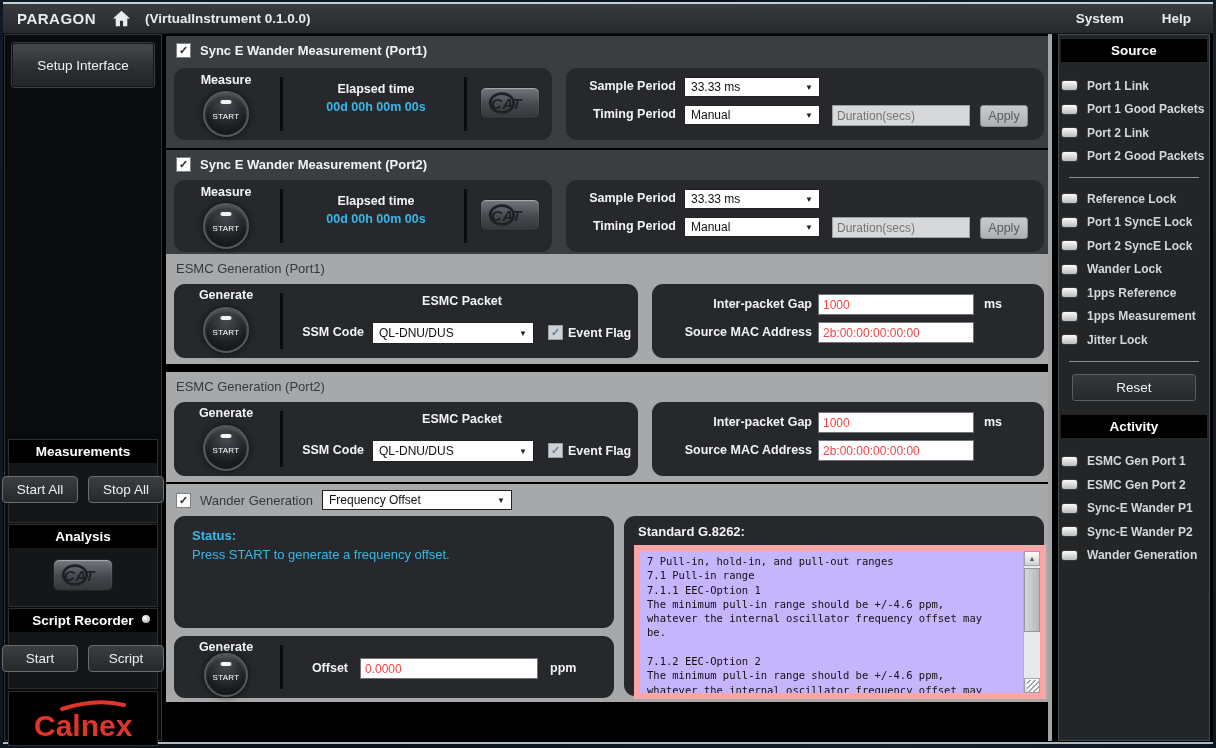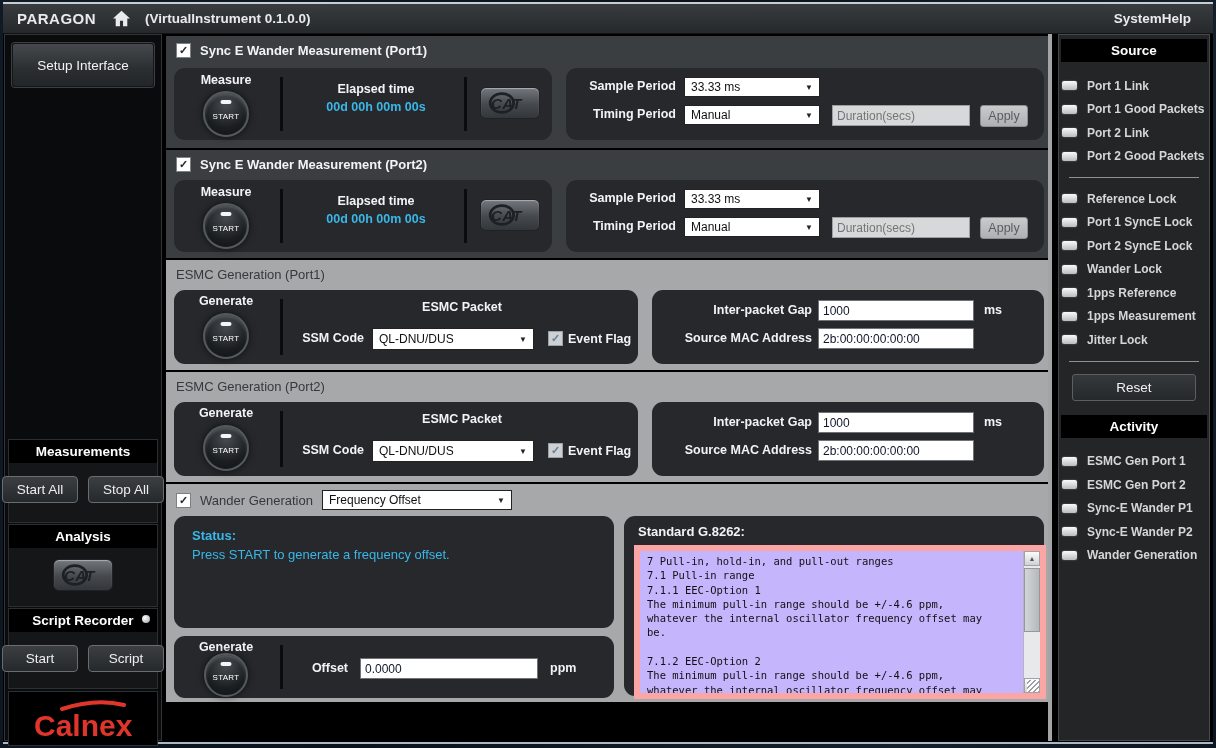--- a/index.html
+++ b/index.html
@@ -10,21 +10,21 @@
   }
   .app{position:absolute;left:3px;top:2px;width:1210px;height:742px;border-top:2px solid #c7ced3;border-bottom:2px solid #a9bac6;box-sizing:border-box;background:#000;}
 
   
   .titlebar{position:absolute;left:0;top:0;width:100%;height:29px;
     background:linear-gradient(#383c3f,#26292c);border-bottom:1px solid #101213;
     display:flex;align-items:center;color:#e9eaeb;}
   .brand{font-weight:bold;font-size:15px;letter-spacing:.5px;margin-left:14px;}
   .home{margin-left:16px;display:flex;align-items:center;cursor:pointer;}
   .appver{font-weight:bold;font-size:13.5px;margin-left:14px;}
-  .tb-right{margin-left:auto;display:flex;padding-right:22px;font-weight:bold;font-size:13.5px;}
+  .tb-right{margin-left:auto;display:flex;gap:38px;padding-right:22px;font-weight:bold;font-size:13.5px;}
   .tb-link{cursor:pointer;}
 
   
   .lsb{position:absolute;left:1px;top:30px;width:158px;bottom:1px;background:#0a0b0c;border:1px solid #313436;box-sizing:border-box;}
   .nav-btn{position:absolute;left:7px;right:7px;height:42px;display:flex;align-items:center;justify-content:center;
     color:#f1f2f3;font-weight:normal;font-size:13.5px;border-radius:3px;cursor:pointer;
     background:linear-gradient(#45494d,#2b2e31 60%,#232629);border:1px solid #141617;box-shadow:0 0 0 1px #3c3f42;}
   .nav-btn.active{background:linear-gradient(#191b1d,#0d0e0f 50%,#16181a);
     border-top:2px solid #35c8f5;border-bottom:2px solid #35c8f5;
     box-shadow:inset 0 10px 14px -10px #35c8f5, inset 0 -10px 14px -10px #35c8f5;}
@@ -74,21 +74,21 @@
   .start .dash{position:absolute;left:50%;top:7px;transform:translateX(-50%);width:11px;height:4px;background:#f6f6f6;border-radius:2px;}
   .start .stxt{position:absolute;left:0;right:0;top:19px;text-align:center;font-size:8px;color:#fff;letter-spacing:.3px;}
 
   .catbtn{position:absolute;width:60px;height:32px;border-radius:6px;cursor:pointer;
     background:linear-gradient(#74787e,#45494e 55%,#33373b);border:1px solid #1f2124;
     box-shadow:inset 0 1px 1px rgba(255,255,255,.4);display:flex;align-items:center;justify-content:center;box-sizing:border-box;}
 
   .dd{position:absolute;background:#fff;border:1px solid #222;height:20px;box-sizing:border-box;
     display:flex;align-items:center;font-size:12px;color:#101010;padding-left:6px;cursor:pointer;}
   .dd .arr{position:absolute;right:6px;font-size:8px;color:#222;}
-  .inp{position:absolute;height:21px;border:1px solid #6f7377;font-size:12px;padding:0 4px;background:#fff;color:#0f172a;
+  .inp{position:absolute;height:21px;border:1px solid #6f7377;font-size:12px;padding:0 4px;background:#fff;color:#ef4444;
     font-family:"Liberation Sans",sans-serif;box-sizing:border-box;}
   .inp.dis{background:#d7d8da;color:#0369a1;border-color:#9a9fa3;}
   .apply{position:absolute;width:48px;height:22px;font-size:12.5px;color:#5a5e62;text-align:center;line-height:21px;cursor:pointer;
     background:linear-gradient(#c9cacc,#aeb0b2);border:1px solid #8d9093;border-radius:3px;box-sizing:border-box;}
 
   .std-box{position:absolute;background:#c4b5fd;border:6px solid #fca5a5;overflow:hidden;cursor:text;}
   .std-pre{margin:0;padding:3px 22px 3px 7px;font-family:"DejaVu Sans Mono","Liberation Mono",monospace;
     font-size:10.5px;line-height:14.3px;color:#111;white-space:pre-wrap;}
   .vscroll{position:absolute;top:0;right:0;bottom:0;width:17px;background:#e7e9eb;border-left:1px solid #b4b7ba;box-sizing:border-box;}
   .sc-btn{position:absolute;left:0;width:16px;height:15px;background:linear-gradient(#fbfbfb,#cfd2d4);border:1px solid #9fa3a6;
@@ -233,21 +233,21 @@
         <span class="lw lr" style="left:8px;top:39px;width:102px;">Timing Period</span>
         <div class="dd" style="left:118px;top:37px;width:136px;">
           <span>Manual</span>
           <span class="arr">▼</span>
         </div>
         <input class="inp dis" style="left: 266px; top: 37px; width: 138px;" placeholder="Duration(secs)">
         <div class="apply" style="left:414px;top:37px;">Apply</div>
       </div>
     </div>
 
-    <div class="row band-light" style="top:226px;height:110px;">
+    <div class="row band-light" style="top:220px;height:110px;">
       <div class="sec-title">
         <span class="t-light">ESMC Generation (Port1)</span>
       </div>
       <div class="panel" style="left:8px;top:30px;width:464px;height:74px;">
         <span class="lw" style="left:14px;top:4px;width:76px;text-align:center;">Generate</span>
         <div class="start" style="left:29px;top:23px;">
           <span class="dash"></span>
           <span class="stxt">START</span>
         </div>
         <div class="vdiv" style="left:106px;"></div>

